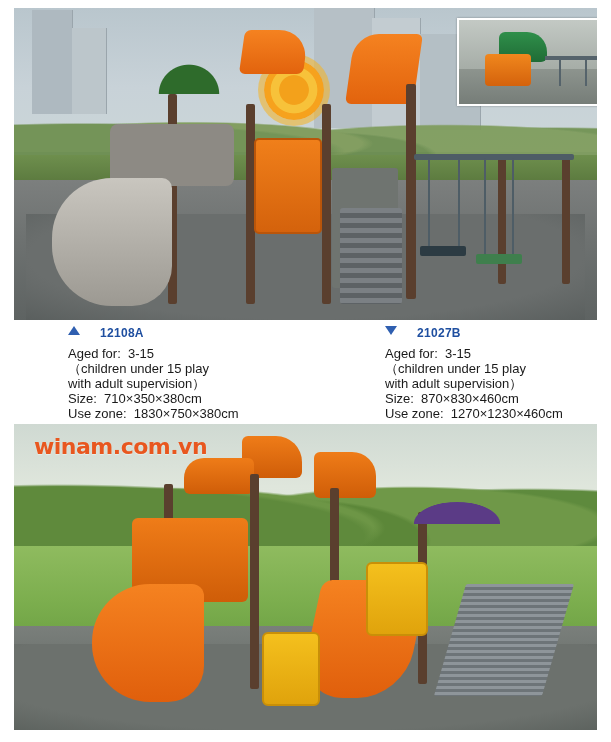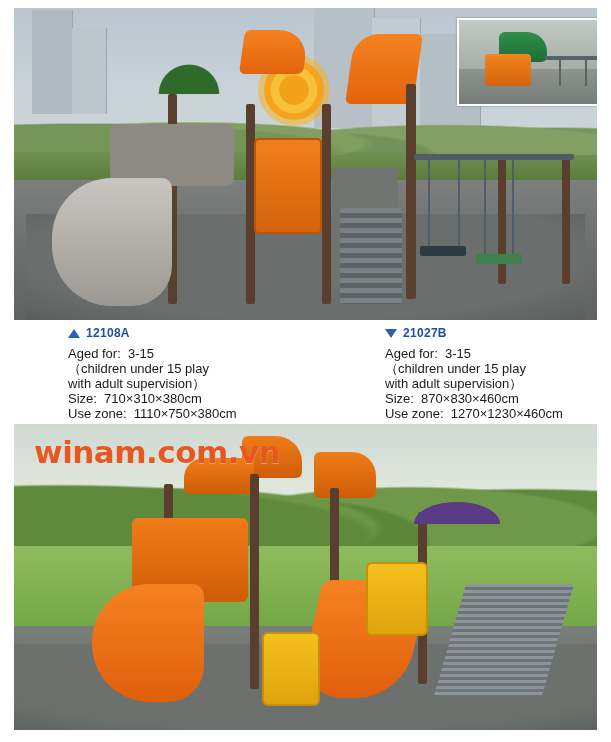--- a/index.html
+++ b/index.html
@@ -151,22 +151,22 @@
   .spec-col {
     position: absolute;
     top: 0;
     width: 292px;
   }
   .spec-col.left  { left: 68px; }
   .spec-col.right { left: 385px; }
 
   .code-row {
     display: flex;
-    align-items: center;
-    gap: 6px;
+    align-items: flex-start;
+    gap: 20px;
     margin-bottom: 6px;
   }
   .tri {
     width: 0; height: 0;
     border-left: 6px solid transparent;
     border-right: 6px solid transparent;
   }
   .tri.up   { border-bottom: 9px solid #2f5fb0; }
   .tri.down { border-top: 9px solid #2f5fb0; }
   .code-text {
@@ -215,21 +215,21 @@
   }
   .mat-b {
     position:absolute; left:-4%; top:72%; width:108%; height:28%;
     background: radial-gradient(ellipse at 50% 35%, #6c716d 0 72%, #5b615d 100%);
   }
 
   .watermark {
     position: absolute;
     left: 20px;
     top: 10px;
-    font-size: 31px;
+    font-size: 22px;
     font-weight: bold;
     color: #e8571f;
     letter-spacing: -0.5px;
     text-shadow: 0 1px 1px rgba(255,255,255,.45);
     font-family: "DejaVu Sans", sans-serif;
   }
 
   .o-slide {
     position:absolute;
     background: linear-gradient(180deg,#f58220,#e05f0c);
@@ -315,22 +315,22 @@
   <div class="specs">
 
     <div class="spec-col left">
       <div class="code-row">
         <span class="tri up"></span>
         <span class="code-text">12108A</span>
       </div>
       <div class="spec-line">Aged for:  3-15</div>
       <div class="spec-line">（children under 15 play</div>
       <div class="spec-line">with adult supervision）</div>
-      <div class="spec-line">Size:  710×310×380cm</div>
-      <div class="spec-line">Use zone:  1110×750×380cm</div>
+      <div class="spec-line">Size:  710×350×380cm</div>
+      <div class="spec-line">Use zone:  1830×750×380cm</div>
     </div>
 
     <div class="spec-col right">
       <div class="code-row">
         <span class="tri down"></span>
         <span class="code-text">21027B</span>
       </div>
       <div class="spec-line">Aged for:  3-15</div>
       <div class="spec-line">（children under 15 play</div>
       <div class="spec-line">with adult supervision）</div>

